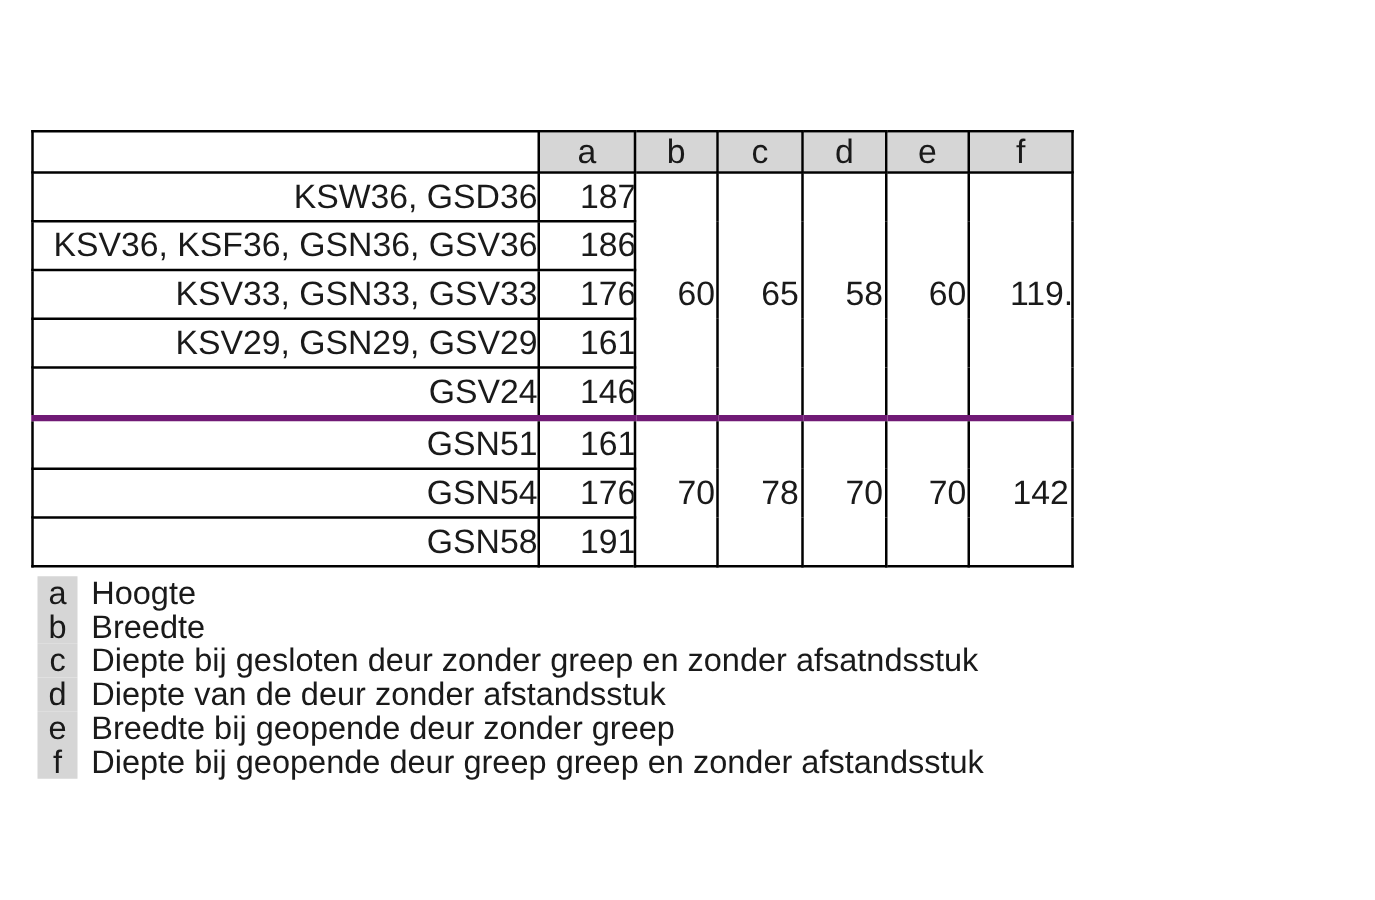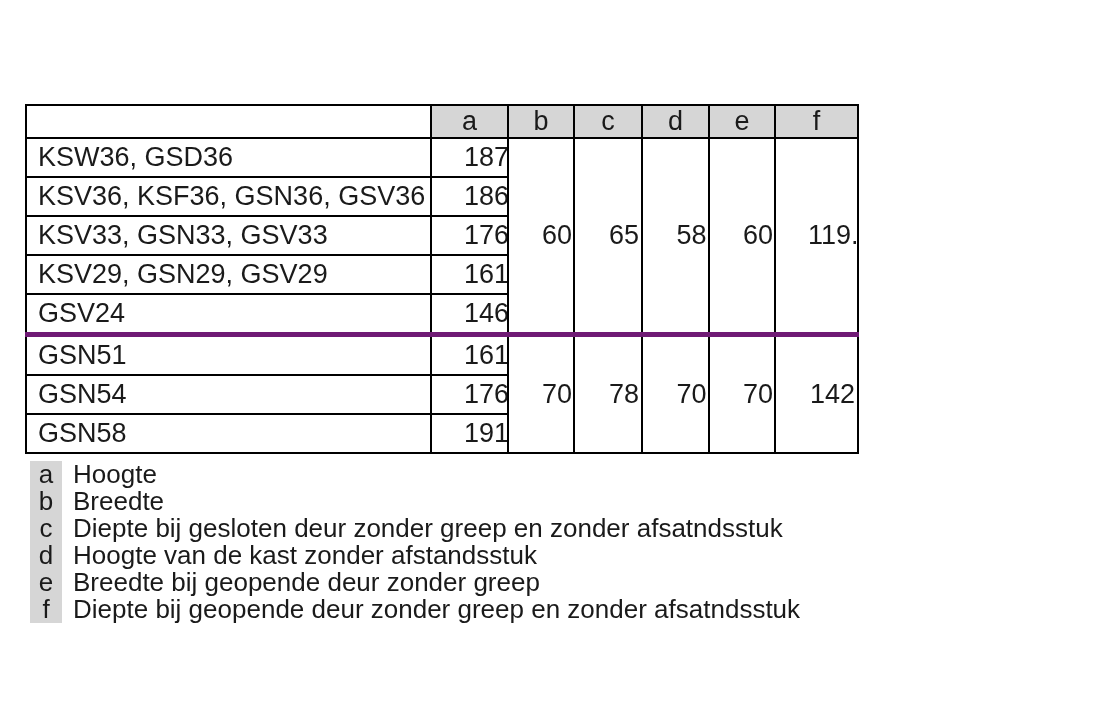--- a/index.html
+++ b/index.html
@@ -43,21 +43,21 @@
   }
   table.dims thead th.corner {
     background: #ffffff;
   }
   table.dims tbody td {
     height: 37px;
     background: #ffffff;
     padding-left: 32px;
   }
   table.dims td.models {
-    text-align: left;
+    text-align: right;
     padding-left: 11px;
   }
   table.dims tr.divider td {
     border-top: 5px solid #701a75;
   }
 
   
   .legend {
     position: absolute;
     left: 30px;
@@ -173,26 +173,26 @@
     <div class="legend-row">
       <span class="legend-key">b</span>
       <span class="legend-label">Breedte</span>
     </div>
     <div class="legend-row">
       <span class="legend-key">c</span>
       <span class="legend-label">Diepte bij gesloten deur zonder greep en zonder afsatndsstuk</span>
     </div>
     <div class="legend-row">
       <span class="legend-key">d</span>
-      <span class="legend-label">Hoogte van de kast zonder afstandsstuk</span>
+      <span class="legend-label">Diepte van de deur zonder afstandsstuk</span>
     </div>
     <div class="legend-row">
       <span class="legend-key">e</span>
       <span class="legend-label">Breedte bij geopende deur zonder greep</span>
     </div>
     <div class="legend-row">
       <span class="legend-key">f</span>
-      <span class="legend-label">Diepte bij geopende deur zonder greep en zonder afsatndsstuk</span>
+      <span class="legend-label">Diepte bij geopende deur greep greep en zonder afstandsstuk</span>
     </div>
   </div>
 
 
 </div>
 
 </body></html>

